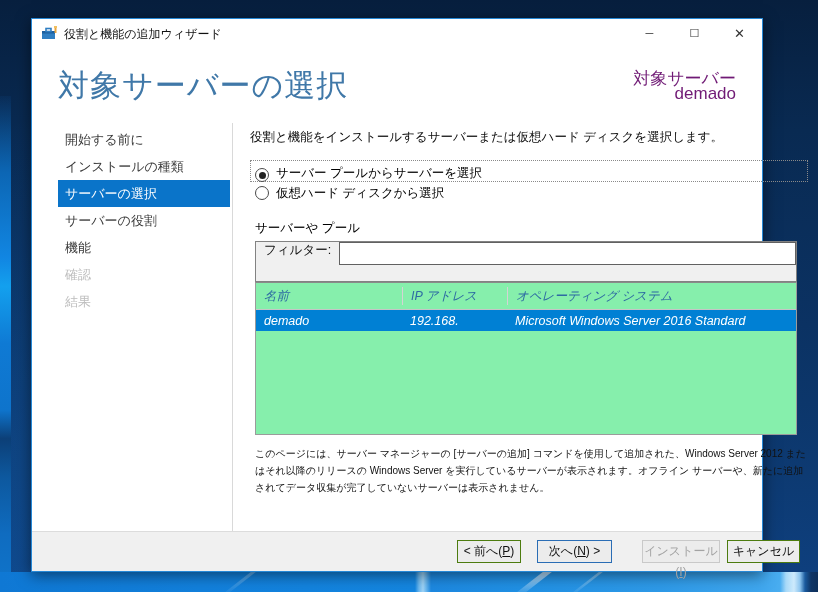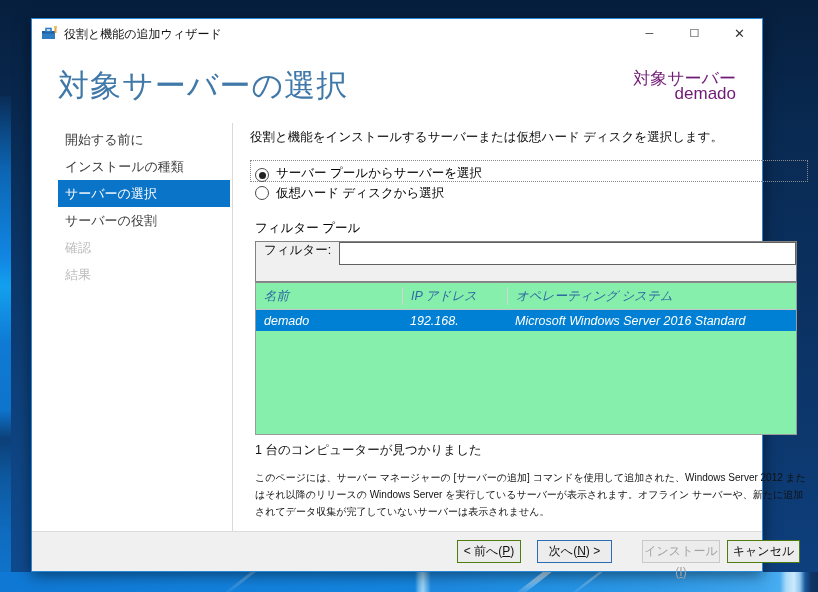--- a/index.html
+++ b/index.html
@@ -124,58 +124,58 @@
   <div class="target-box">
     <div>対象サーバー</div>
     <div>demado</div>
   </div>
 
   <div class="sidebar">
     <div class="nav-item">開始する前に</div>
     <div class="nav-item">インストールの種類</div>
     <div class="nav-item selected">サーバーの選択</div>
     <div class="nav-item">サーバーの役割</div>
+    <div class="nav-item">機能</div>
     <div class="nav-item disabled">確認</div>
     <div class="nav-item disabled">結果</div>
   </div>
   <div class="v-sep"></div>
 
   <div class="content">
     <div class="instruction">役割と機能をインストールするサーバーまたは仮想ハード ディスクを選択します。</div>
 
     <div class="radio-row focused">
       <span class="radio checked"></span>
       <span class="radio-label">サーバー プールからサーバーを選択</span>
     </div>
     <div class="radio-row">
       <span class="radio"></span>
       <span class="radio-label">仮想ハード ディスクから選択</span>
     </div>
 
-    <div class="pool-label">フィルター プール</div>
+    <div class="pool-label">サーバーや プール</div>
 
     <div class="filter-box">
       <span class="filter-label">フィルター:</span>
       <input class="filter-input" type="text" value="" style="">
     </div>
 
     <div class="server-table">
       <div class="thead">
         <div class="th col-name">名前</div>
         <div class="th col-ip">IP アドレス</div>
         <div class="th col-os">オペレーティング システム</div>
       </div>
       <div class="trow selected">
         <div class="td col-name">demado</div>
         <div class="td col-ip">192.168.</div>
         <div class="td col-os">Microsoft Windows Server 2016 Standard</div>
       </div>
     </div>
 
-    <div class="count-text">1 台のコンピューターが見つかりました</div>
     <div class="description">このページには、サーバー マネージャーの [サーバーの追加] コマンドを使用して追加された、Windows Server 2012 またはそれ以降のリリースの Windows Server を実行しているサーバーが表示されます。オフライン サーバーや、新たに追加されてデータ収集が完了していないサーバーは表示されません。</div>
   </div>
 
   <div class="footer">
     <button class="btn back"><span>&lt; 前へ(</span><u>P</u><span>)</span></button>
     <button class="btn next"><span>次へ(</span><u>N</u><span>) &gt;</span></button>
     <button class="btn install" disabled=""><span>インストール(</span><u>I</u><span>)</span></button>
     <button class="btn cancel">キャンセル</button>
   </div>
 

